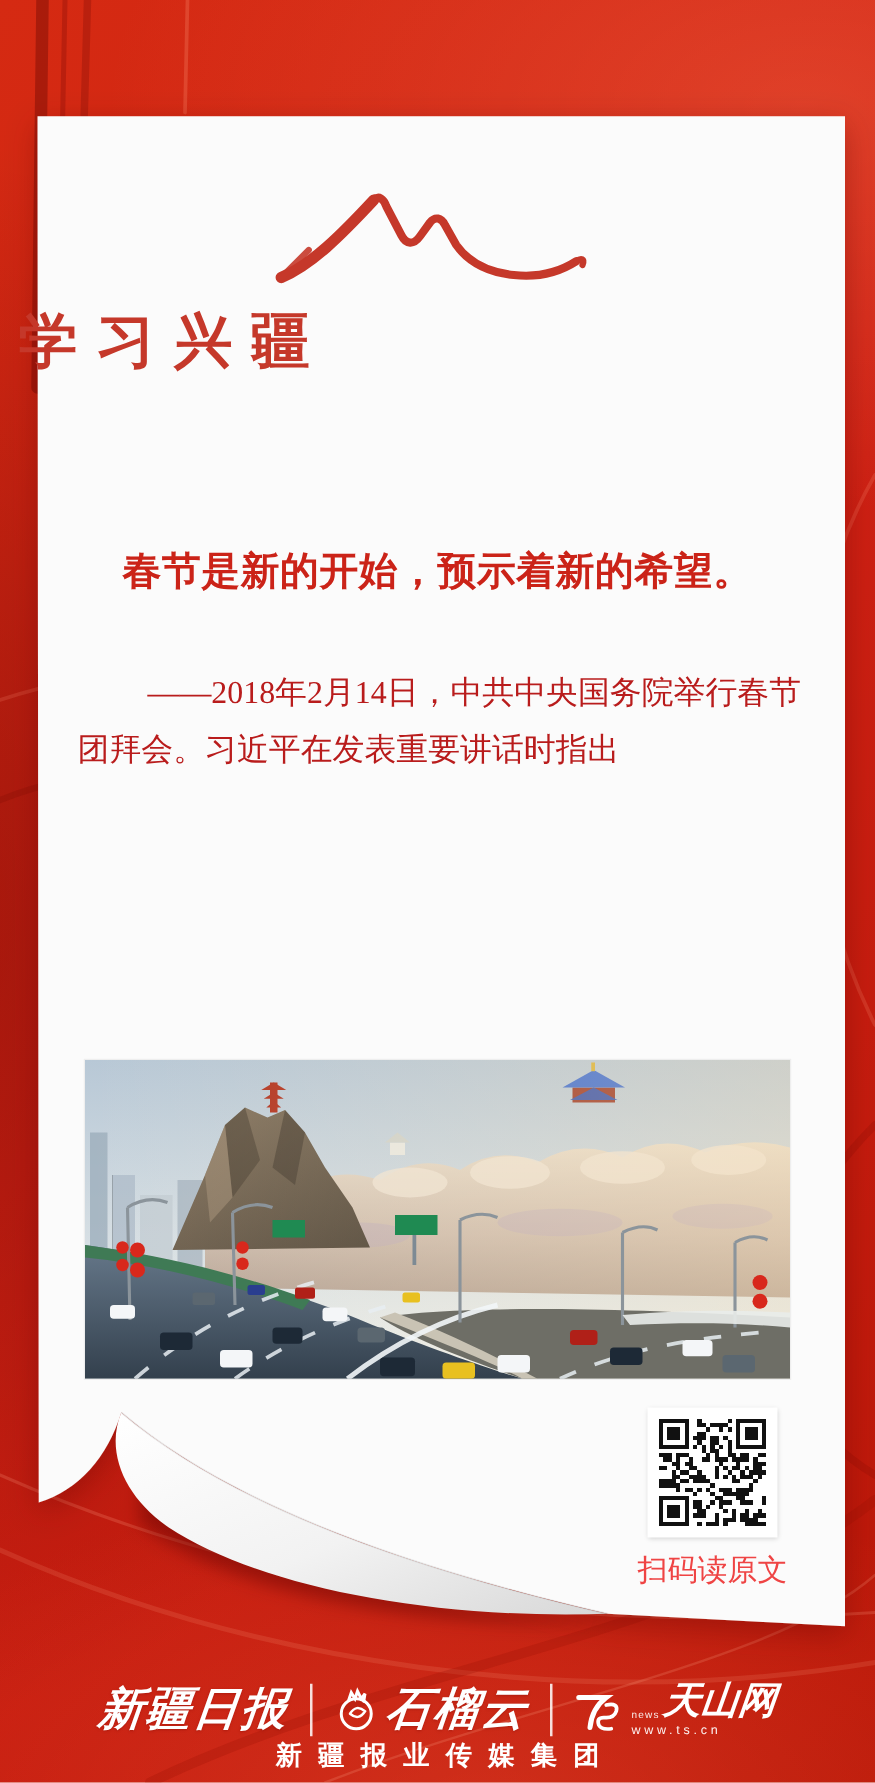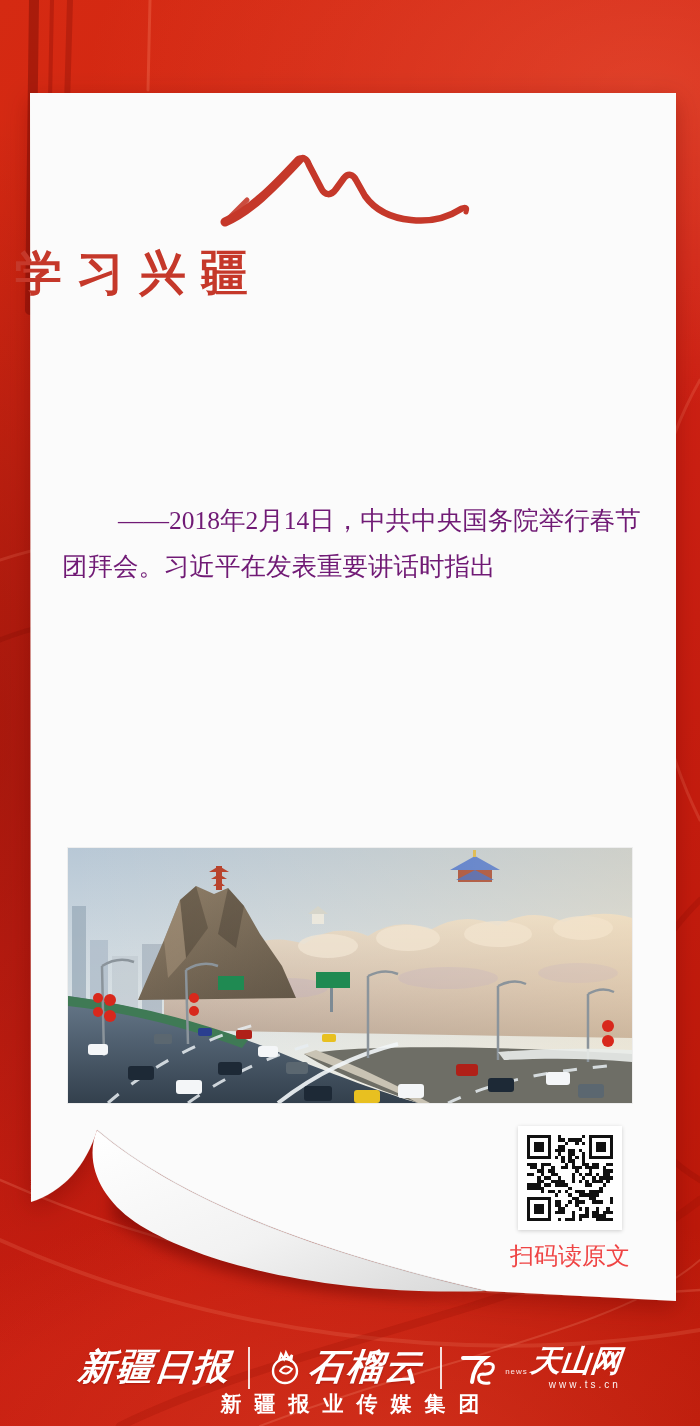--- a/index.html
+++ b/index.html
@@ -21,23 +21,23 @@
   .logo-title{
     margin-top:4px;font-family:"Liberation Serif","DejaVu Serif",serif;
     font-weight:bold;font-size:47px;letter-spacing:15px;text-indent:15px;
     color:#c5382a;
   }
   .headline{
     left:40px;top:436px;width:620px;text-align:center;
     font-weight:bold;font-size:31px;letter-spacing:.5px;color:#cb2318;
   }
   .attribution{
-    left:62px;top:498px;width:580px;
+    left:62px;top:531px;width:580px;
     font-family:"Liberation Serif","DejaVu Serif",serif;
-    font-size:25.5px;line-height:46px;color:#701a75;text-indent:2.2em;
+    font-size:25.5px;line-height:46px;color:#b91c1c;text-indent:2.2em;
   }
   .photo-frame{left:68px;top:848px;width:564px;height:255px;background:#dfe6ec;box-shadow:0 0 0 1px rgba(0,0,0,.05);}
   .qr-box{
     left:518px;top:1126px;width:104px;height:104px;background:#fff;
     box-shadow:0 1px 4px rgba(0,0,0,.18);display:flex;align-items:center;justify-content:center;
   }
   .qr-box svg{width:86px;height:86px;}
   .qr-caption{left:495px;top:1240px;width:150px;text-align:center;font-size:24px;color:#ef4444;}
 
   
@@ -47,21 +47,21 @@
   .brand{display:flex;align-items:center;gap:6px;}
   .brand-cal{
     font-family:"Liberation Serif","DejaVu Serif",serif;font-weight:bold;font-style:italic;
     font-size:36px;letter-spacing:2px;transform:skewX(-6deg);text-shadow:0 1px 2px rgba(120,10,0,.35);
   }
   .brand-divider{width:2px;height:42px;background:rgba(255,255,255,.85);}
   .ts-col{display:flex;flex-direction:column;line-height:1;}
   .ts-row{display:flex;align-items:flex-end;gap:3px;}
   .ts-cal{font-family:"Liberation Serif","DejaVu Serif",serif;font-weight:bold;font-style:italic;font-size:30px;transform:skewX(-6deg);}
   .ts-tag{font-size:8px;letter-spacing:1px;opacity:.9;}
-  .ts-url{font-size:10px;letter-spacing:3px;margin-top:4px;text-align:right;opacity:.95;}
+  .ts-url{font-size:10px;letter-spacing:3px;margin-top:4px;opacity:.95;}
   .group-name{
     left:0;top:1390px;width:700px;text-align:center;color:#fff;font-weight:bold;
     font-size:21px;letter-spacing:13px;text-indent:13px;
   }
 </style>
 </head>
 <body>
 
 <div id="page">
 
@@ -110,20 +110,21 @@
       <g fill="none" stroke="#c5382a" stroke-linecap="round" stroke-linejoin="round">
         <path d="M10,70 C34,60 58,36 84,8" stroke-width="9"></path>
         <path d="M84,8 C88,4 92,7 94,13 L106,36 C110,44 116,44 121,37 L129,26 C133,21 138,22 141,28 L150,44 C160,58 176,66 196,68 C214,70 232,66 246,57" stroke-width="6.5"></path>
         <path d="M246,57 C250,54 253,55 251,60" stroke-width="5"></path>
         <path d="M10,70 C16,64 24,56 32,48" stroke-width="5" opacity=".9"></path>
       </g>
     </svg>
     <div class="logo-title">学习兴疆</div>
   </div>
 
+  <div class="abs headline">春节是新的开始，预示着新的希望。</div>
 
   <div class="abs attribution">——2018年2月14日，中共中央国务院举行春节团拜会。习近平在发表重要讲话时指出</div>
 
   <div class="abs photo-frame">
     <svg width="564" height="255" viewBox="0 0 564 255">
       <defs>
         <linearGradient id="sky" x1="0" y1="0" x2="0" y2="1">
           <stop offset="0" stop-color="#b8c8d6"></stop>
           <stop offset="1" stop-color="#edf0ee"></stop>
         </linearGradient>

